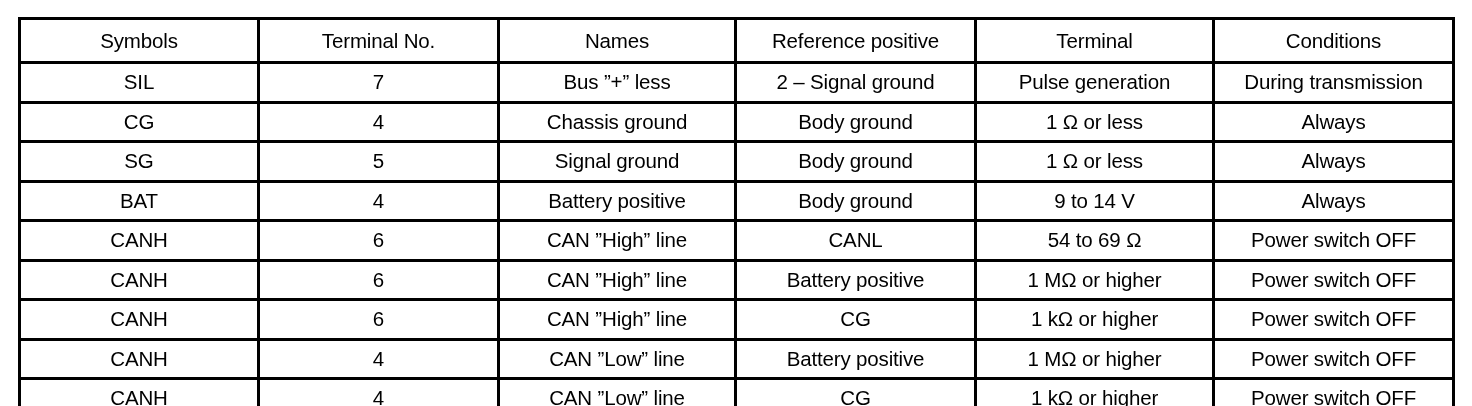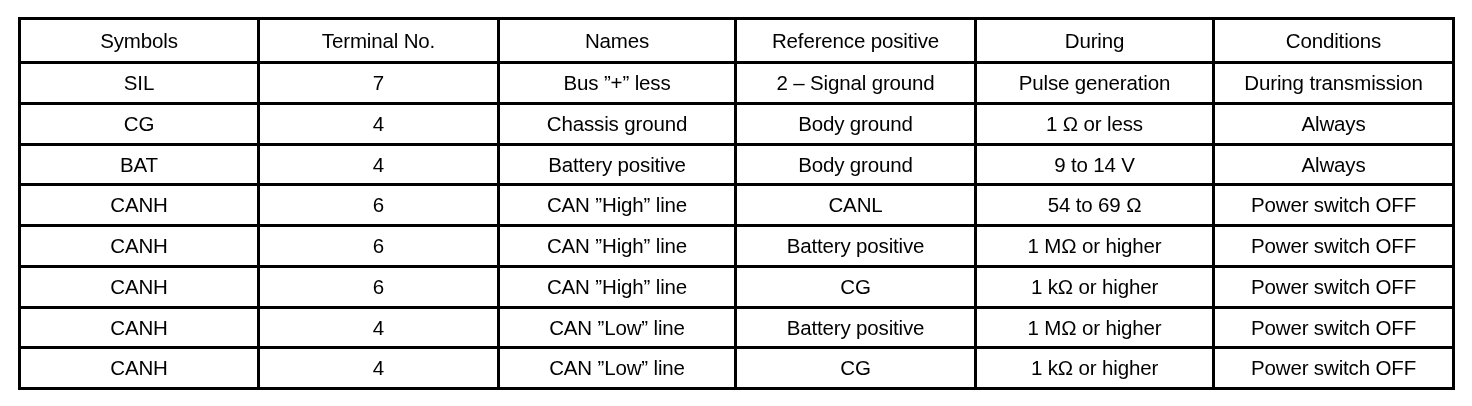--- a/index.html
+++ b/index.html
@@ -75,37 +75,45 @@
         <col class="c4">
         <col class="c5">
         <col class="c6">
     </colgroup>
     <thead>
       <tr>
         <th>Symbols</th>
         <th>Terminal No.</th>
         <th>Names</th>
         <th>Reference positive</th>
-        <th>During</th>
+        <th>Terminal</th>
         <th>Conditions</th>
       </tr>
     </thead>
     <tbody>
       <tr>
         <td>SIL</td>
         <td>7</td>
         <td>Bus ”+” less</td>
         <td>2 – Signal ground</td>
         <td>Pulse generation</td>
         <td>During transmission</td>
       </tr>
       <tr>
         <td>CG</td>
         <td>4</td>
         <td>Chassis ground</td>
+        <td>Body ground</td>
+        <td>1 Ω or less</td>
+        <td>Always</td>
+      </tr>
+      <tr>
+        <td>SG</td>
+        <td>5</td>
+        <td>Signal ground</td>
         <td>Body ground</td>
         <td>1 Ω or less</td>
         <td>Always</td>
       </tr>
       <tr>
         <td>BAT</td>
         <td>4</td>
         <td>Battery positive</td>
         <td>Body ground</td>
         <td>9 to 14 V</td>

